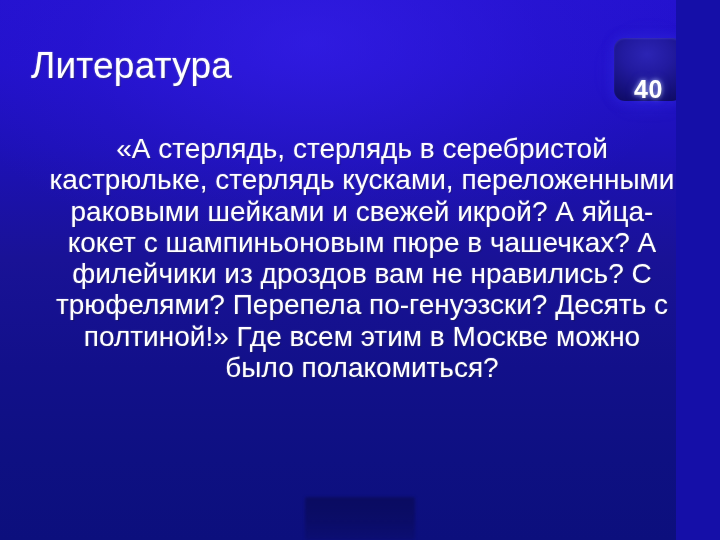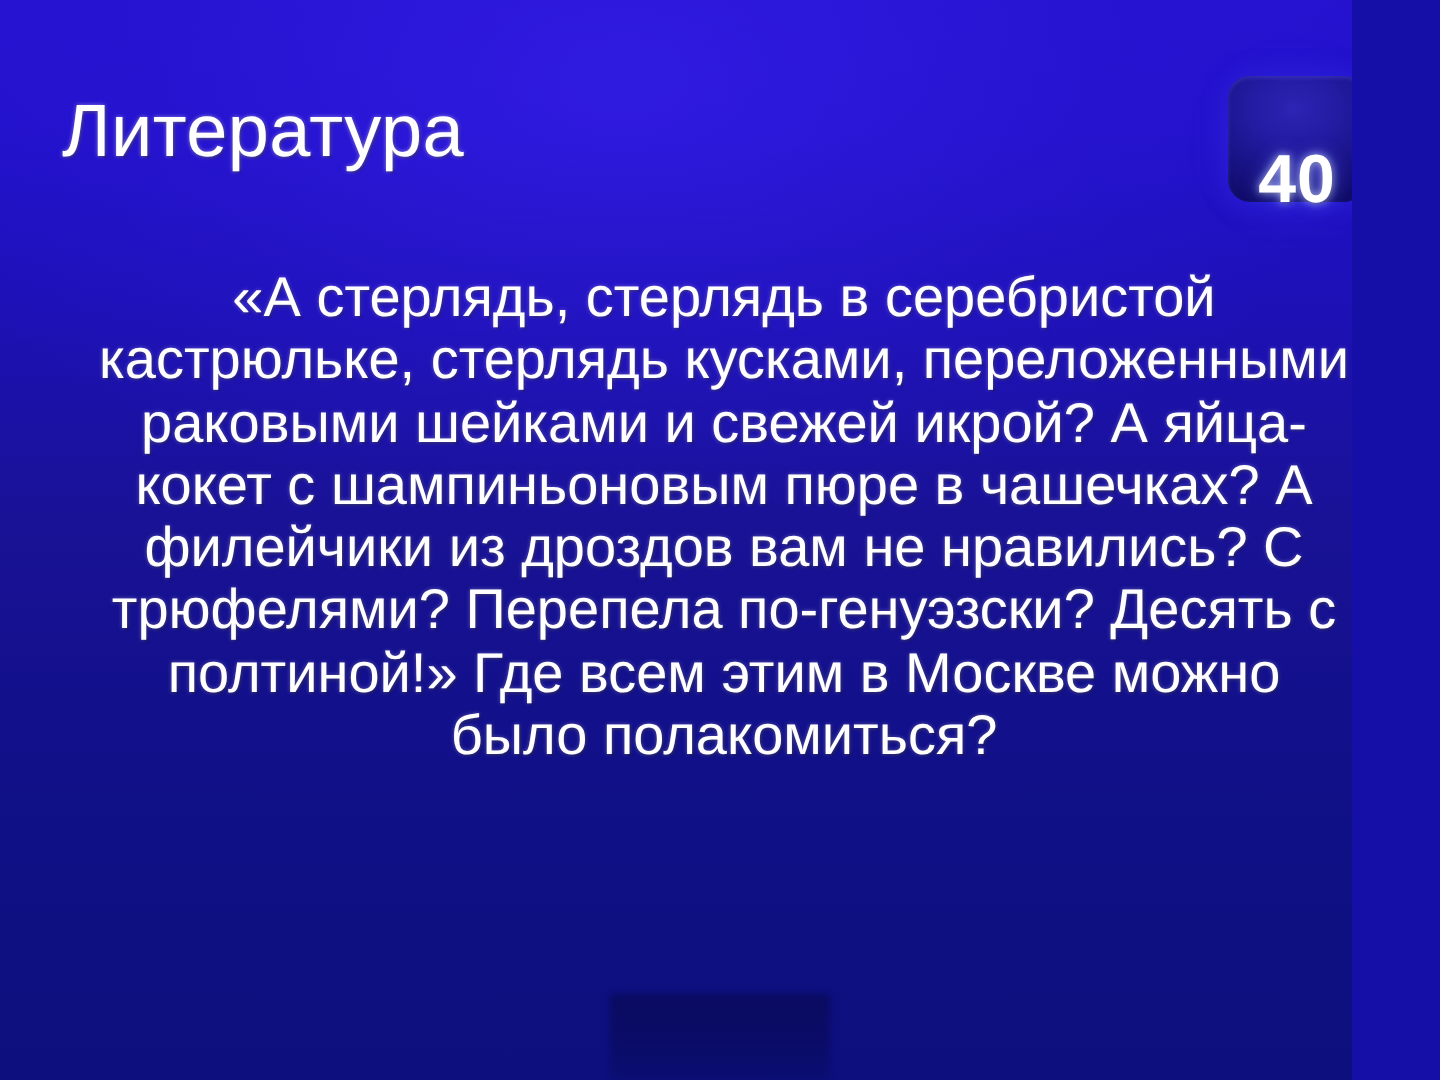--- a/index.html
+++ b/index.html
@@ -74,21 +74,21 @@
     background:
       radial-gradient(ellipse 78px 62px at 48% 26%, #2c24b4 0%, #221a9f 32%, #16117e 62%, #0d0a5e 88%, #0a0850 100%);
     box-shadow:
       0 0 10px 2px rgba(45,35,220,0.55),
       inset 0 1px 2px rgba(120,110,255,0.25);
     display: flex;
     align-items: center;
     justify-content: center;
   }
   #badge-value {
-    font-size: 34px;
+    font-size: 25px;
     font-weight: bold;
     color: #ffffff;
     letter-spacing: 0.5px;
     line-height: 1;
     text-shadow:
       0 0 4px rgba(190,200,255,0.85),
       0 0 9px rgba(120,140,255,0.55),
       1px 1px 1px rgba(0,0,0,0.4);
     margin-top: 40px;
   }

